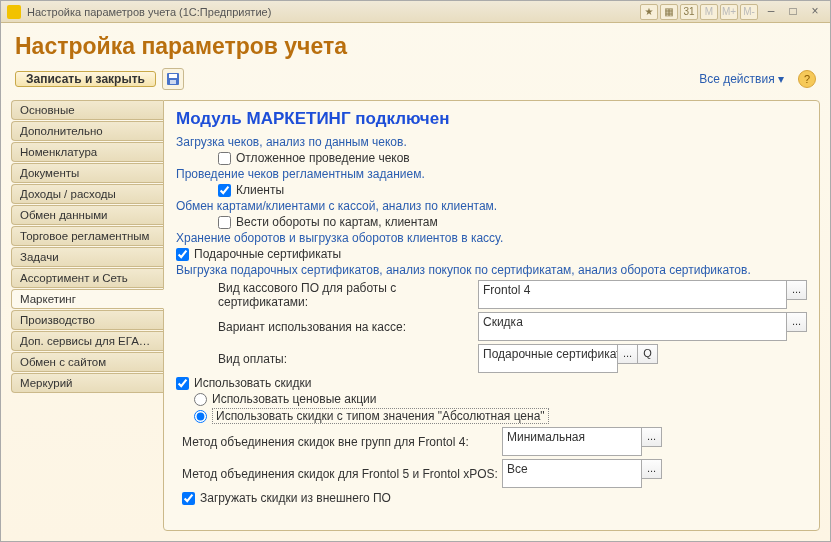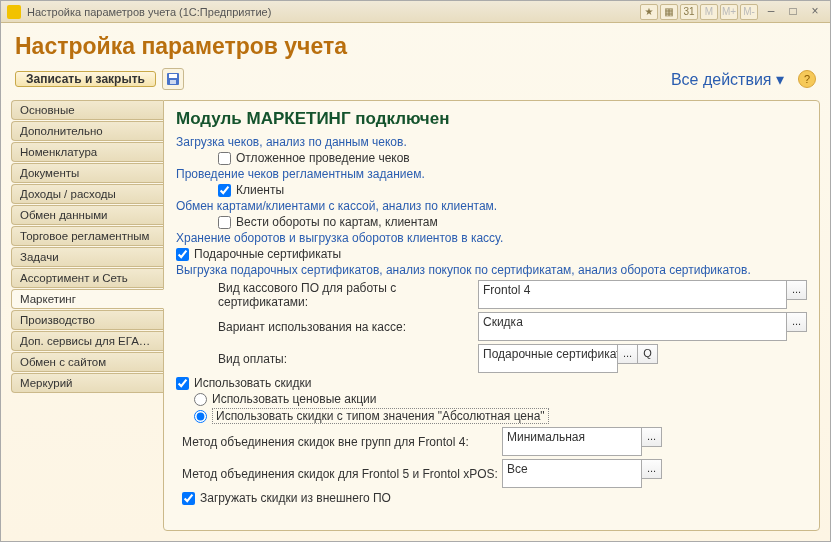--- a/index.html
+++ b/index.html
@@ -86,21 +86,21 @@
     width: 22px; height: 22px;
     border: 1px solid #c9b98f;
     background: #fbf4e0;
     border-radius: 3px;
     display:flex;align-items:center;justify-content:center;
     cursor:pointer;
   }
   .toolbar .spacer { flex:1; }
   .link-actions {
     color: #2a5db0;
-    font-size: 16px;
+    font-size: 12px;
     cursor: pointer;
   }
   .help-icon {
     width: 18px; height:18px; border-radius:50%;
     background:#f6c959; border:1px solid #d9a53a;
     text-align:center; line-height:16px; font-size:11px;
     color:#8a5a00; margin-left:8px; cursor:pointer;
   }
 
   .body {
@@ -141,21 +141,21 @@
     flex:1;
     border: 1px solid #cbb98a;
     border-radius: 0 4px 4px 4px;
     background: #fdf9ed;
     padding: 8px 12px;
     overflow:auto;
     position:relative;
   }
   .content h2 {
     margin:0 0 6px 0;
-    color: #14532d;
+    color: #1d4ed8;
     font-size: 17px;
     font-weight: bold;
   }
   .chk-row {
     display:flex; align-items:center;
     margin: 2px 0;
   }
   .chk-row input[type=checkbox], .chk-row input[type=radio] {
     margin: 0 5px 0 0;
   }

